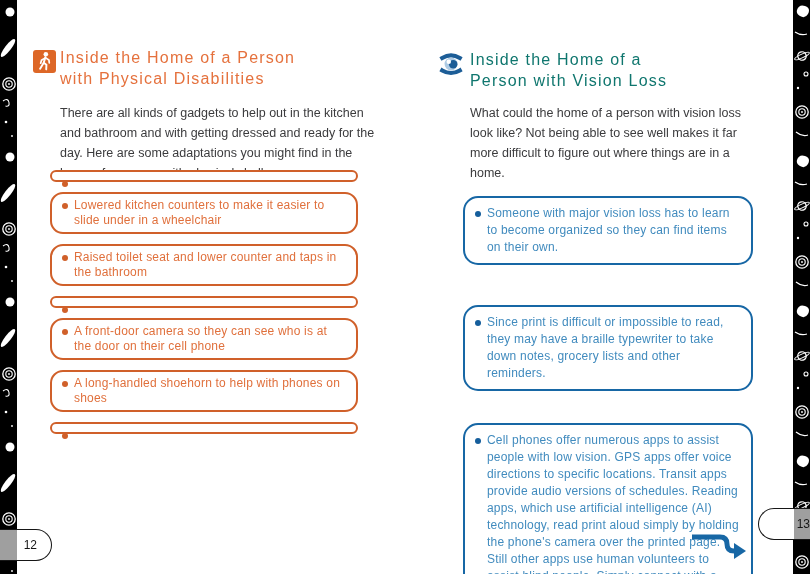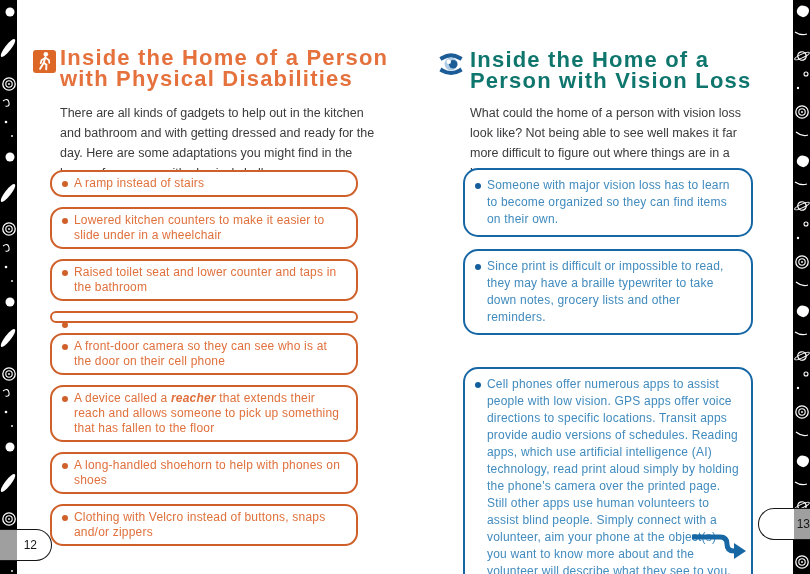--- a/index.html
+++ b/index.html
@@ -12,37 +12,37 @@
   .edge-bar { position:absolute; top:0; height:574px; width:17px; background:#000; }
   .edge-bar.left  { left:0; }
   .edge-bar.right { right:0; }
   .edge-bar svg { display:block; }
 
   
   .page-icon { position:absolute; width:23px; height:23px; }
   .icon-walk { left:33px; top:50px; background:#dd6727; border-radius:3px; }
   .icon-eye  { left:439px; top:51px; }
 
-  .page-title { position:absolute; font-size:22px; line-height:21px; letter-spacing:1.2px; font-weight:700; }
+  .page-title { position:absolute; font-size:16px; line-height:21px; letter-spacing:1.2px; font-weight:400; }
   .title-left  { left:60px;  top:47px; color:#e5713d; }
   .title-right { left:470px; top:49px; color:#0f766e; }
 
   .intro { position:absolute; font-size:12.5px; line-height:20px; color:#3b3b3d; }
   .intro-left  { left:60px;  top:90px; width:322px; }
   .intro-right { left:470px; top:90px; width:292px; }
 
   
   .list { position:absolute; display:flex; flex-direction:column; }
   .list-left  { left:50px;  top:170px; width:308px; gap:10px; }
   .list-right { left:463px; top:168px; width:290px; gap:12px; }
   .list-right .box:last-child { margin-top:20px; }
 
   .box { position:relative; box-sizing:border-box; border-radius:13px; background:#fff; }
   .list-left  .box { border:2px solid #d0602a; padding:4px 10px 4px 22px; }
-  .list-right .box { border:2px solid #1767a5; border-radius:15px; padding:7px 12px 7px 22px; }
+  .list-right .box { border:2px solid #1767a5; border-radius:15px; padding:7px 12px 7px 22px;margin-top:28px; }
 
   .dot { position:absolute; left:10px; width:6px; height:6px; border-radius:50%; }
   .list-left  .dot { background:#d0602a; top:9px; }
   .list-right .dot { background:#155e9c; top:13px; }
 
   .txt { display:block; }
   .list-left  .txt { font-size:12px;  line-height:15px; letter-spacing:0.2px; color:#e0703c; }
   .list-right .txt { font-size:12px;  line-height:17px; letter-spacing:0.2px; color:#418bbe; }
   .emph { font-weight:bold; font-style:italic; }
 
@@ -130,48 +130,42 @@
   <div class="page-title title-left">
     <span style="display:block">Inside the Home of a Person</span>
     <span style="display:block">with Physical Disabilities</span>
   </div>
 
   <p class="intro intro-left">There are all kinds of gadgets to help out in the kitchen and bathroom and with getting dressed and ready for the day. Here are some adaptations you might find in the home of someone with physical challenges:</p>
 
   <div class="list list-left">
     <div class="box">
       <span class="dot"></span>
-      <span class="txt">A ramp instead of stairs</span>
     </div>
     <div class="box">
       <span class="dot"></span>
       <span class="txt">Lowered kitchen counters to make it easier to slide under in a wheelchair</span>
     </div>
     <div class="box">
       <span class="dot"></span>
       <span class="txt">Raised toilet seat and lower counter and taps in the bathroom</span>
     </div>
     <div class="box">
       <span class="dot"></span>
     </div>
     <div class="box">
       <span class="dot"></span>
       <span class="txt">A front-door camera so they can see who is at the door on their cell phone</span>
     </div>
     <div class="box">
       <span class="dot"></span>
-      <span class="txt"><span>A device called a </span><span class="emph">reacher</span><span> that extends their reach and allows someone to pick up something that has fallen to the floor</span></span>
-    </div>
-    <div class="box">
-      <span class="dot"></span>
       <span class="txt">A long-handled shoehorn to help with phones on shoes</span>
     </div>
     <div class="box">
       <span class="dot"></span>
-      <span class="txt">Clothing with Velcro instead of buttons, snaps and/or zippers</span>
     </div>
   </div>
 
   <div class="tab tab-left">
     <span>12</span>
   </div>
 
   <div class="page-icon icon-eye">
     <svg viewBox="0 0 26 28" width="24" height="26">
       <path d="M3.5 7.5 Q13 2 22.5 7.5" stroke="#1c5d97" stroke-width="4.5" fill="none" stroke-linecap="square"></path>

